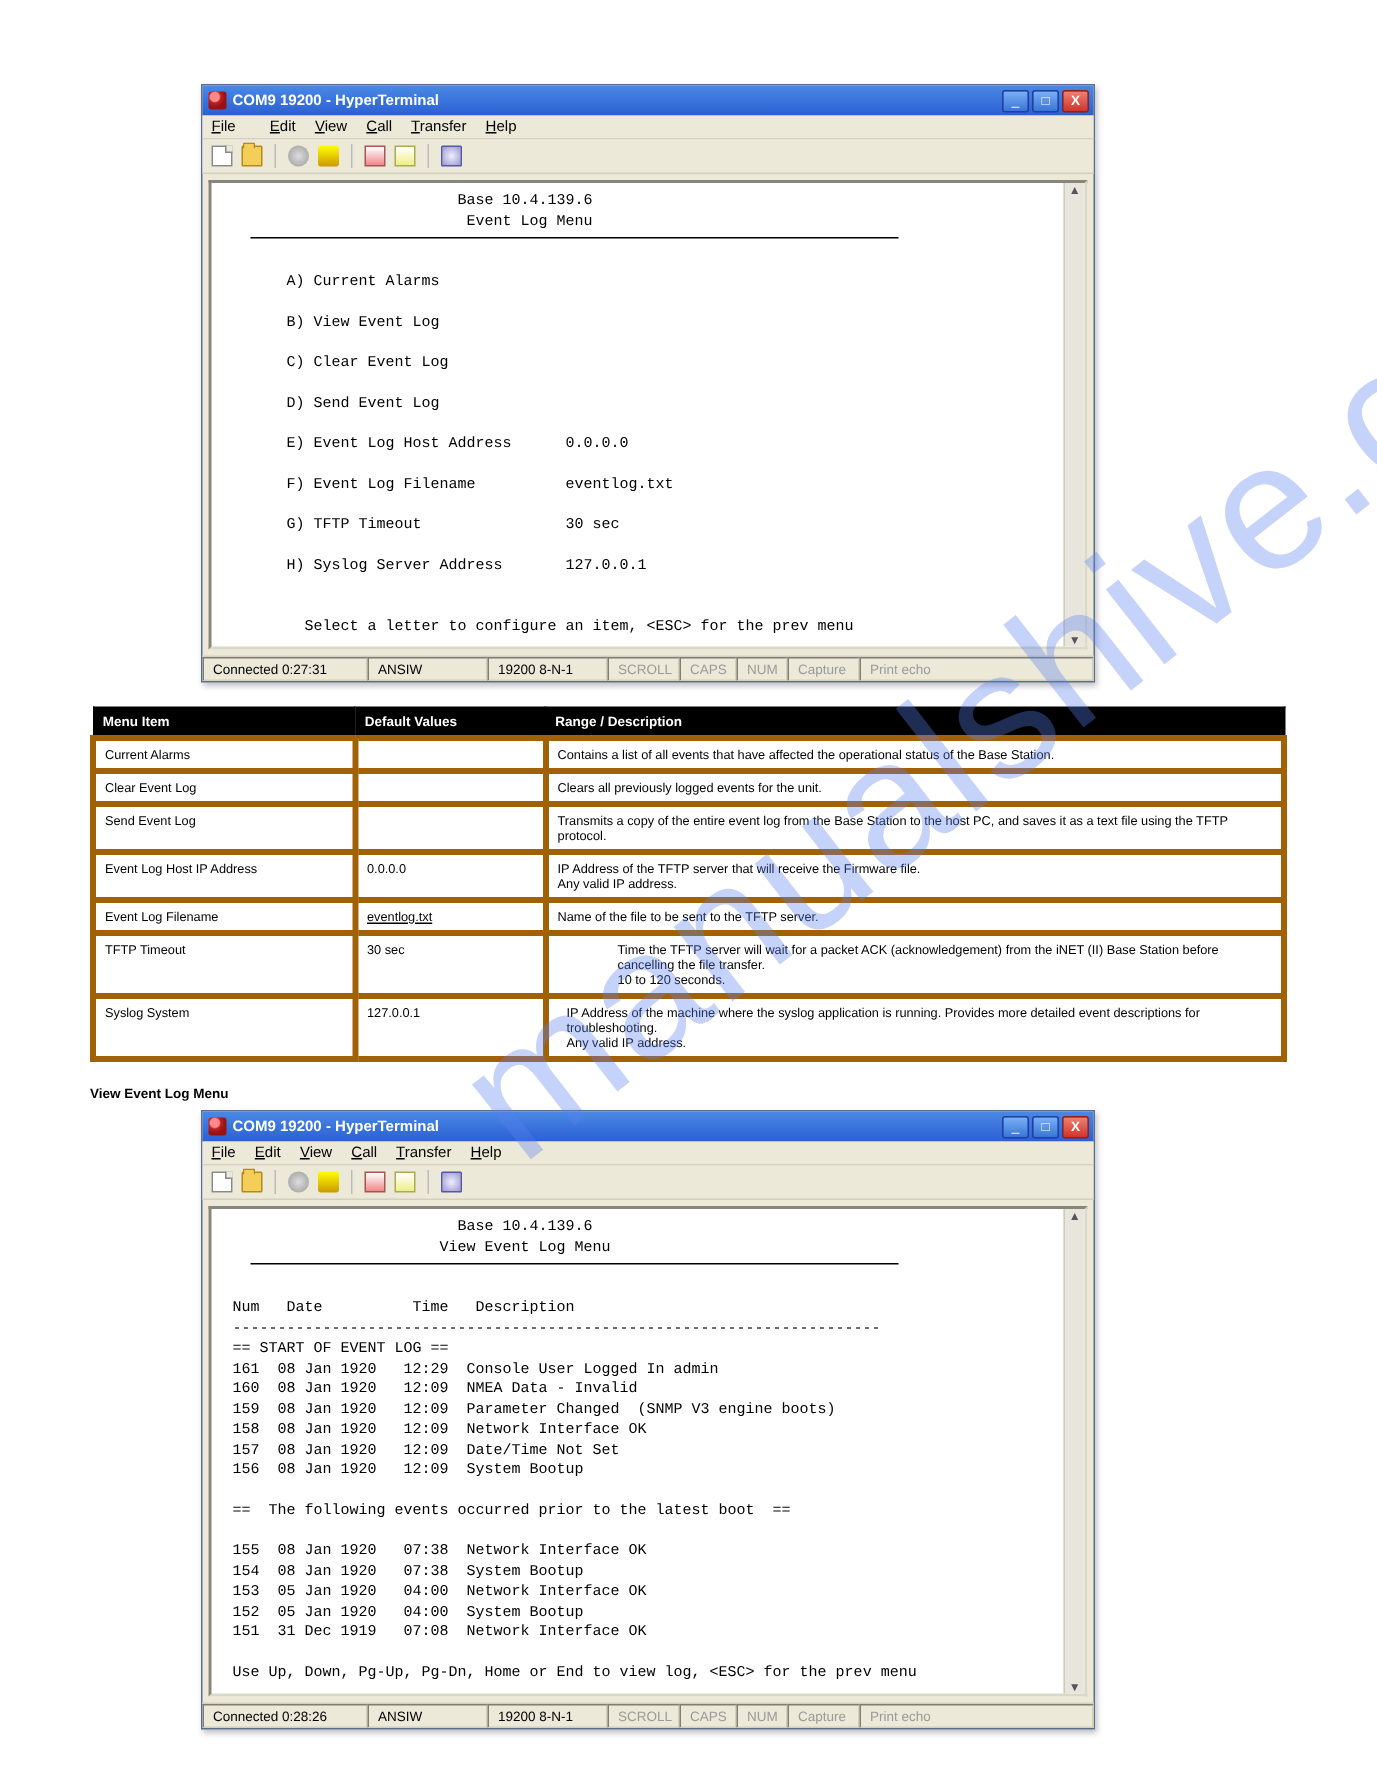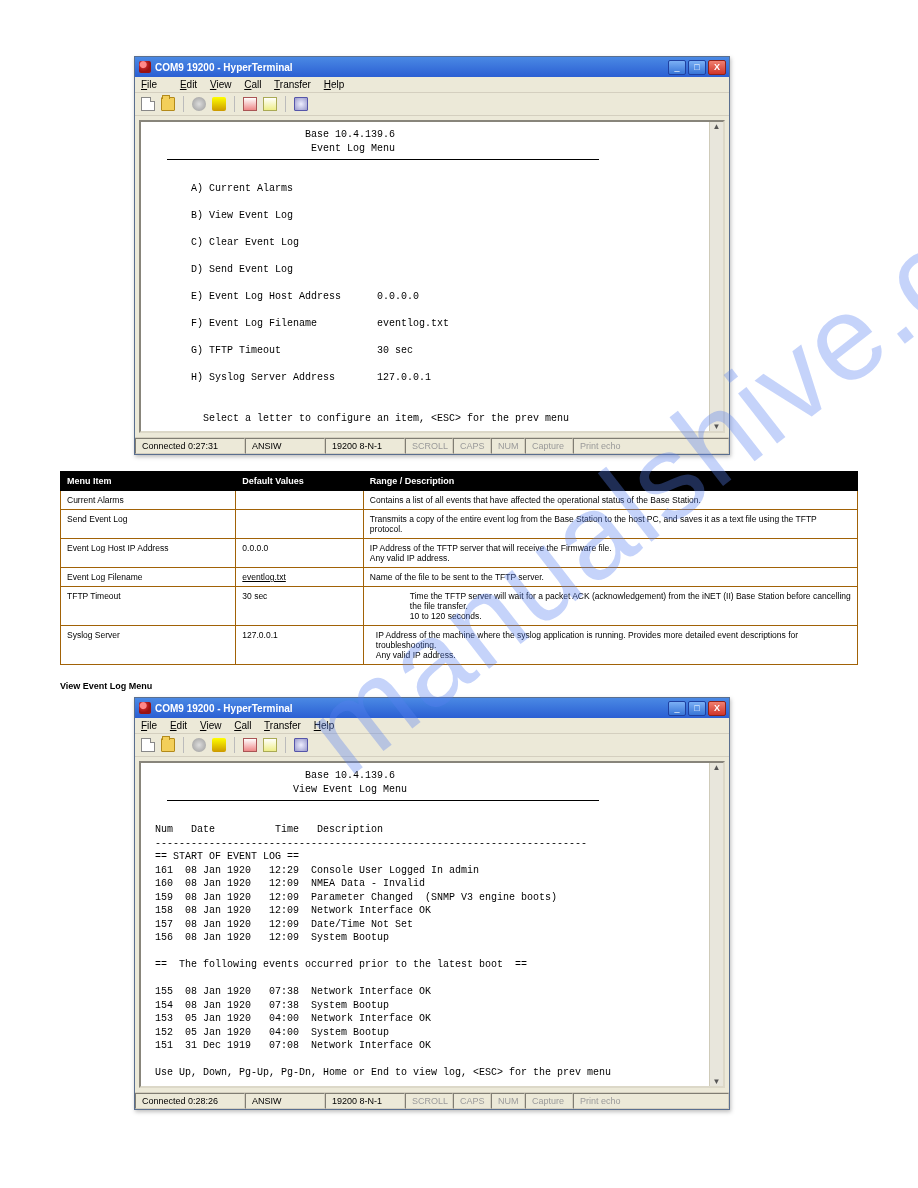--- a/index.html
+++ b/index.html
@@ -126,21 +126,21 @@
     margin: 8px 0 16px 0;
   }
   table.spec th {
     background: #000; color: #fff;
     font-size: 9px; font-weight: bold;
     text-align: left;
     padding: 4px 6px;
     border: 1px solid #000;
   }
   table.spec td {
-    border: 1px solid #a16207;
+    border: 4px solid #a16207;
     padding: 4px 6px;
     font-size: 8.5px;
     vertical-align: top;
     margin-left: 40px;
   }
   .hr-long { border-top:1px solid #000; margin: 2px 0 4px 0; width: 432px; }
 </style>
 </head>
 <body>
 
@@ -231,20 +231,25 @@
         <th>Range / Description</th>
       </tr>
     </thead>
     <tbody id="spec-body">
         <tr>
           <td style="white-space: pre-line;">Current Alarms</td>
           <td style="white-space: pre-line;"></td>
           <td style="white-space: pre-line;">Contains a list of all events that have affected the operational status of the Base Station.</td>
         </tr>
         <tr>
+          <td style="white-space: pre-line;">Clear Event Log</td>
+          <td style="white-space: pre-line;"></td>
+          <td style="white-space: pre-line;">Clears all previously logged events for the unit.</td>
+        </tr>
+        <tr>
           <td style="white-space: pre-line;">Send Event Log</td>
           <td style="white-space: pre-line;"></td>
           <td style="white-space: pre-line;">Transmits a copy of the entire event log from the Base Station to the host PC, and saves it as a text file using the TFTP protocol.</td>
         </tr>
         <tr>
           <td style="white-space: pre-line;">Event Log Host IP Address</td>
           <td style="white-space: pre-line;">0.0.0.0</td>
           <td style="white-space: pre-line;">IP Address of the TFTP server that will receive the Firmware file.
 Any valid IP address.</td>
         </tr>
@@ -253,21 +258,21 @@
           <td style="white-space: pre-line; text-decoration: underline;">eventlog.txt</td>
           <td style="white-space: pre-line;">Name of the file to be sent to the TFTP server.</td>
         </tr>
         <tr>
           <td style="white-space: pre-line;">TFTP Timeout</td>
           <td style="white-space: pre-line;">30 sec</td>
           <td style="white-space: pre-line; padding-left: 46px;">Time the TFTP server will wait for a packet ACK (acknowledgement) from the iNET (II) Base Station before cancelling the file transfer.
 10 to 120 seconds.</td>
         </tr>
         <tr>
-          <td style="white-space: pre-line;">Syslog Server</td>
+          <td style="white-space: pre-line;">Syslog System</td>
           <td style="white-space: pre-line;">127.0.0.1</td>
           <td style="white-space: pre-line; padding-left: 12px;">IP Address of the machine where the syslog application is running. Provides more detailed event descriptions for troubleshooting.
 Any valid IP address.</td>
         </tr>
       </tbody>
   </table>
 
   <div class="page-title">View Event Log Menu</div>
 
   <div class="win-wrap">

